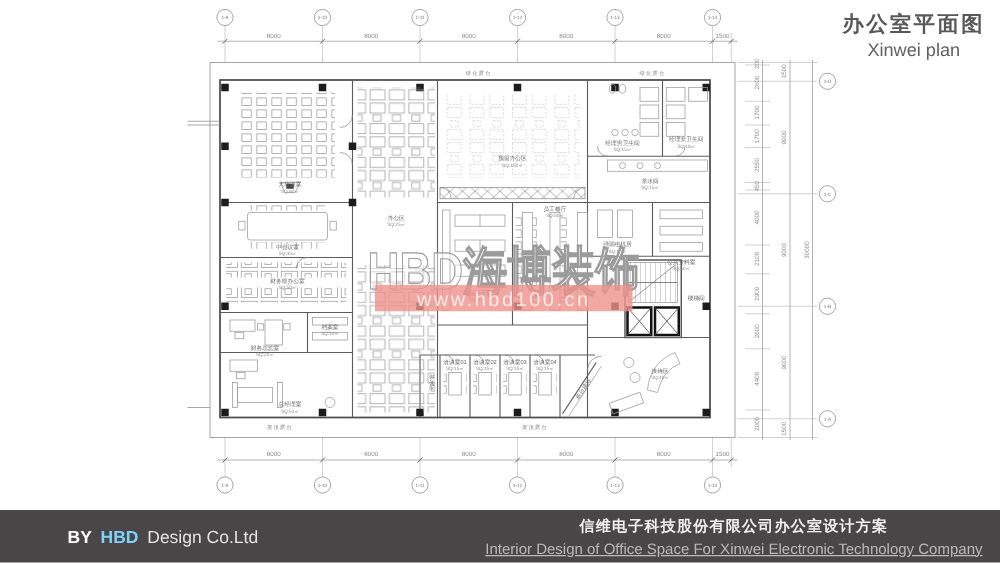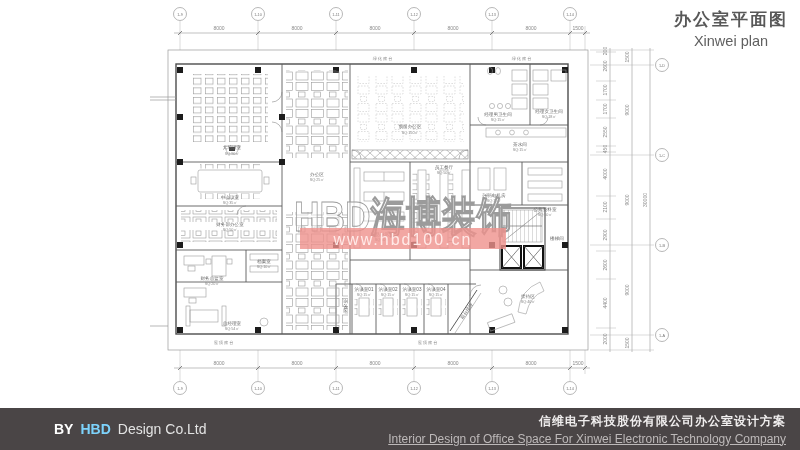--- a/index.html
+++ b/index.html
@@ -14,21 +14,21 @@
   .title-en{font-size:14.5px;margin-top:2px;color:#606060;}
   .footer{
     position:absolute;left:0;bottom:0;width:800px;height:42px;background:#4a4546;
     display:flex;align-items:center;justify-content:space-between;z-index:6;
   }
   .footer-left{margin-left:54px;display:flex;align-items:baseline;gap:7px;white-space:nowrap;}
   .footer-by{color:#ffffff;font-weight:700;font-size:14px;}
   .footer-brand{color:#7dd3fc;font-weight:700;font-size:14px;}
   .footer-co{color:#e3e3e3;font-size:14px;}
   .footer-right{margin-right:14px;text-align:right;}
-  .footer-cn{color:#f0eeee;font-size:12px;font-weight:700;letter-spacing:1px;}
+  .footer-cn{color:#f0eeee;font-size:12px;font-weight:700;letter-spacing:1px;text-align:center;}
   .footer-en{color:#bdb9b9;font-size:12px;margin-top:2px;text-decoration:underline;}
   svg text{font-family:"Liberation Sans","DejaVu Sans",sans-serif;}
   .dimtxt{font-size:5px;fill:#8a8a8a;}
   .bubtxt{font-size:3.8px;fill:#777;}
   .roomname{font-size:4.6px;fill:#666;}
   .roomarea{font-size:3.8px;fill:#8a8a8a;}
   .terrtxt{font-size:4.2px;fill:#8a8a8a;letter-spacing:1px;}
 </style>
 </head>
 <body>

